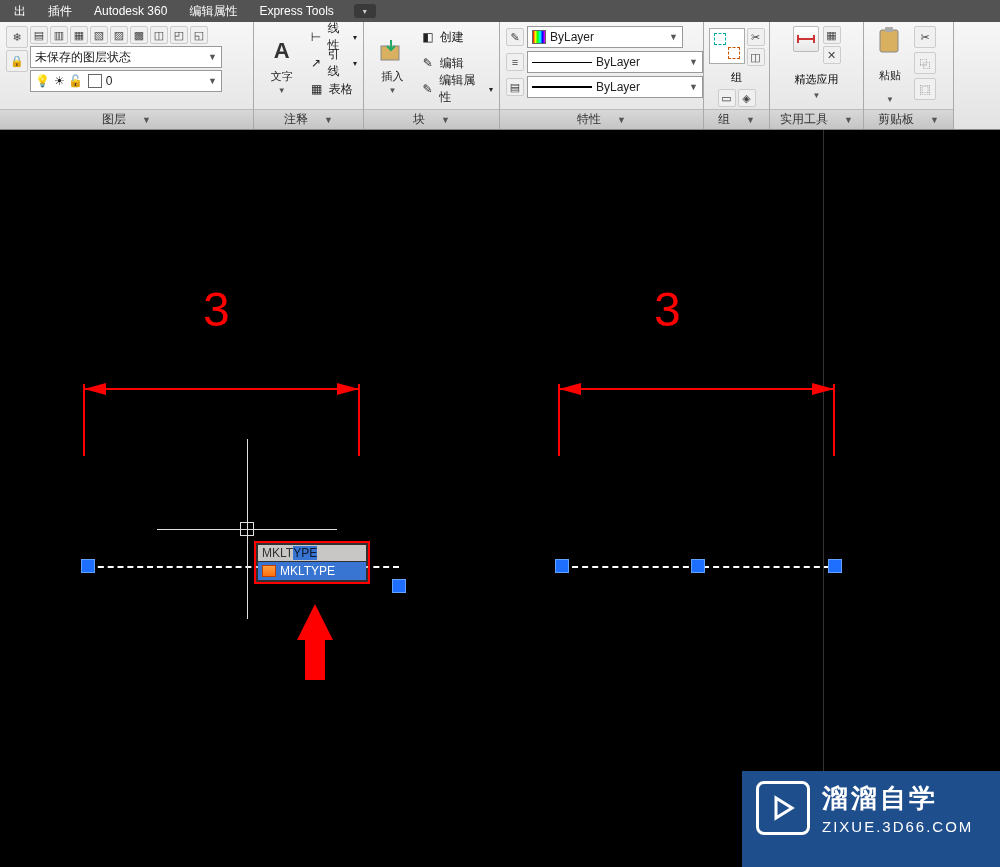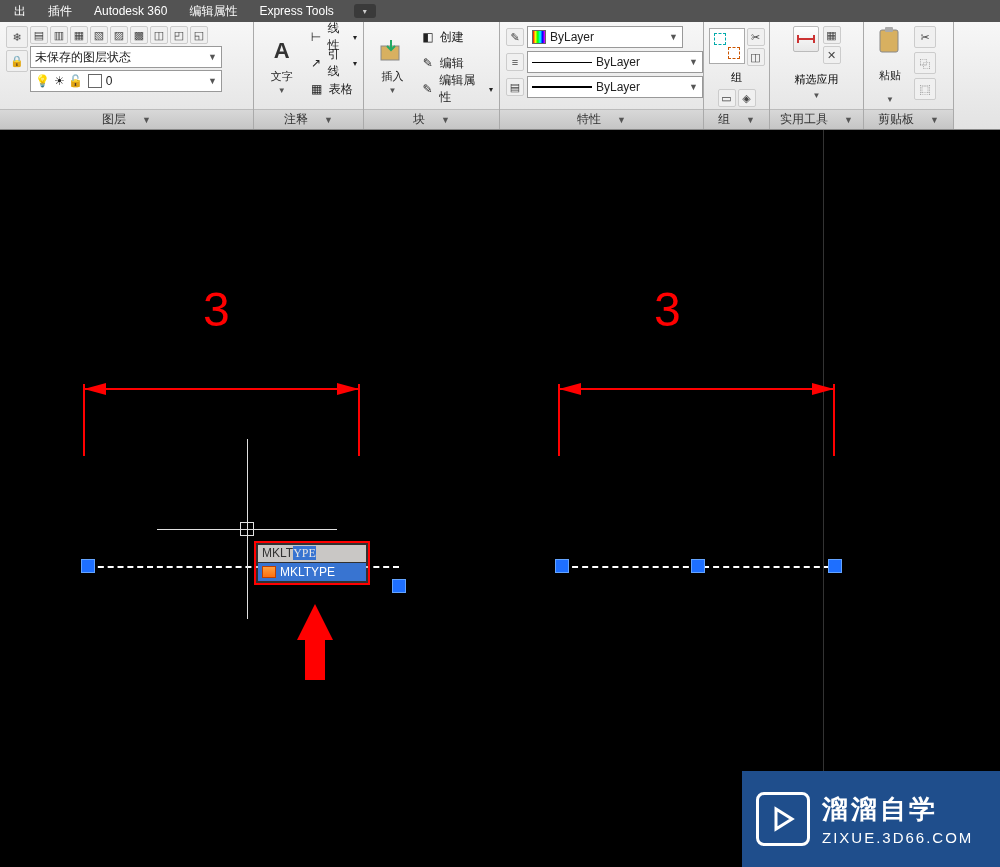--- a/index.html
+++ b/index.html
@@ -65,30 +65,30 @@
 .entity-text { position:absolute; color:#fff; font-size:50px; font-family:"Courier New",monospace; letter-spacing:3px; text-shadow: 0 0 1px #fff; background-image: radial-gradient(circle, #fff 1px, transparent 1px); -webkit-text-fill-color: transparent; -webkit-text-stroke: 2px #ccc; font-weight:bold; }
 
 
 .crosshair-h { position:absolute; height:1px; background:#e0e0e0; }
 .crosshair-v { position:absolute; width:1px; background:#e0e0e0; }
 .pickbox { position:absolute; width:14px; height:14px; border:1px solid #e0e0e0; }
 
 
 .cmd-tooltip { position:absolute; border:2px solid #f00; background:rgba(120,120,120,0.4); padding:2px; }
 .cmd-input { background:#c9c7c5; color:#333; font-size:12px; padding:1px 4px; width:108px; font-family:monospace; }
-.cmd-input .sel { background:#3874d1; color:#e5e5e5;font-family:Liberation Serif, serif; }
+.cmd-input .sel { background:#3874d1; color:#0f172a; }
 .cmd-suggest { background:#3874d1; color:#fff; font-size:12px; padding:2px 4px; display:flex; align-items:center; gap:4px; margin-top:1px; width:108px; }
 .cmd-suggest .ico { width:14px; height:12px; background:linear-gradient(#ffa040,#ff7010); border:1px solid #c04000; }
 
 
 .anno-arrow-head { position:absolute; width:0; height:0; border-left:18px solid transparent; border-right:18px solid transparent; border-bottom:36px solid #f00; }
 .anno-arrow-stem { position:absolute; width:20px; background:#f00; }
 
 
-.watermark { position:absolute; right:0; bottom:0; width:258px; height:96px; background:#1f4e8c; display:flex; align-items:center; padding:10px 14px; gap:12px; }
+.watermark { position:absolute; right:0; bottom:0; width:258px; height:96px; background:#1f4e8c; display:flex; padding:10px 14px; gap:12px; }
 .wm-logo { width:54px; height:54px; border:3px solid #fff; border-radius:8px; display:flex; align-items:center; justify-content:center; color:#fff; }
 .wm-text { display:flex; flex-direction:column; color:#fff; }
 .wm-text .line1 { font-size:26px; font-weight:bold; letter-spacing:3px; }
 .wm-text .line2 { font-size:15px; letter-spacing:2px; margin-top:2px; }
 </style>
 </head>
 <body>
 
 <div class="menubar">
   <span class="menu-item">出</span>

